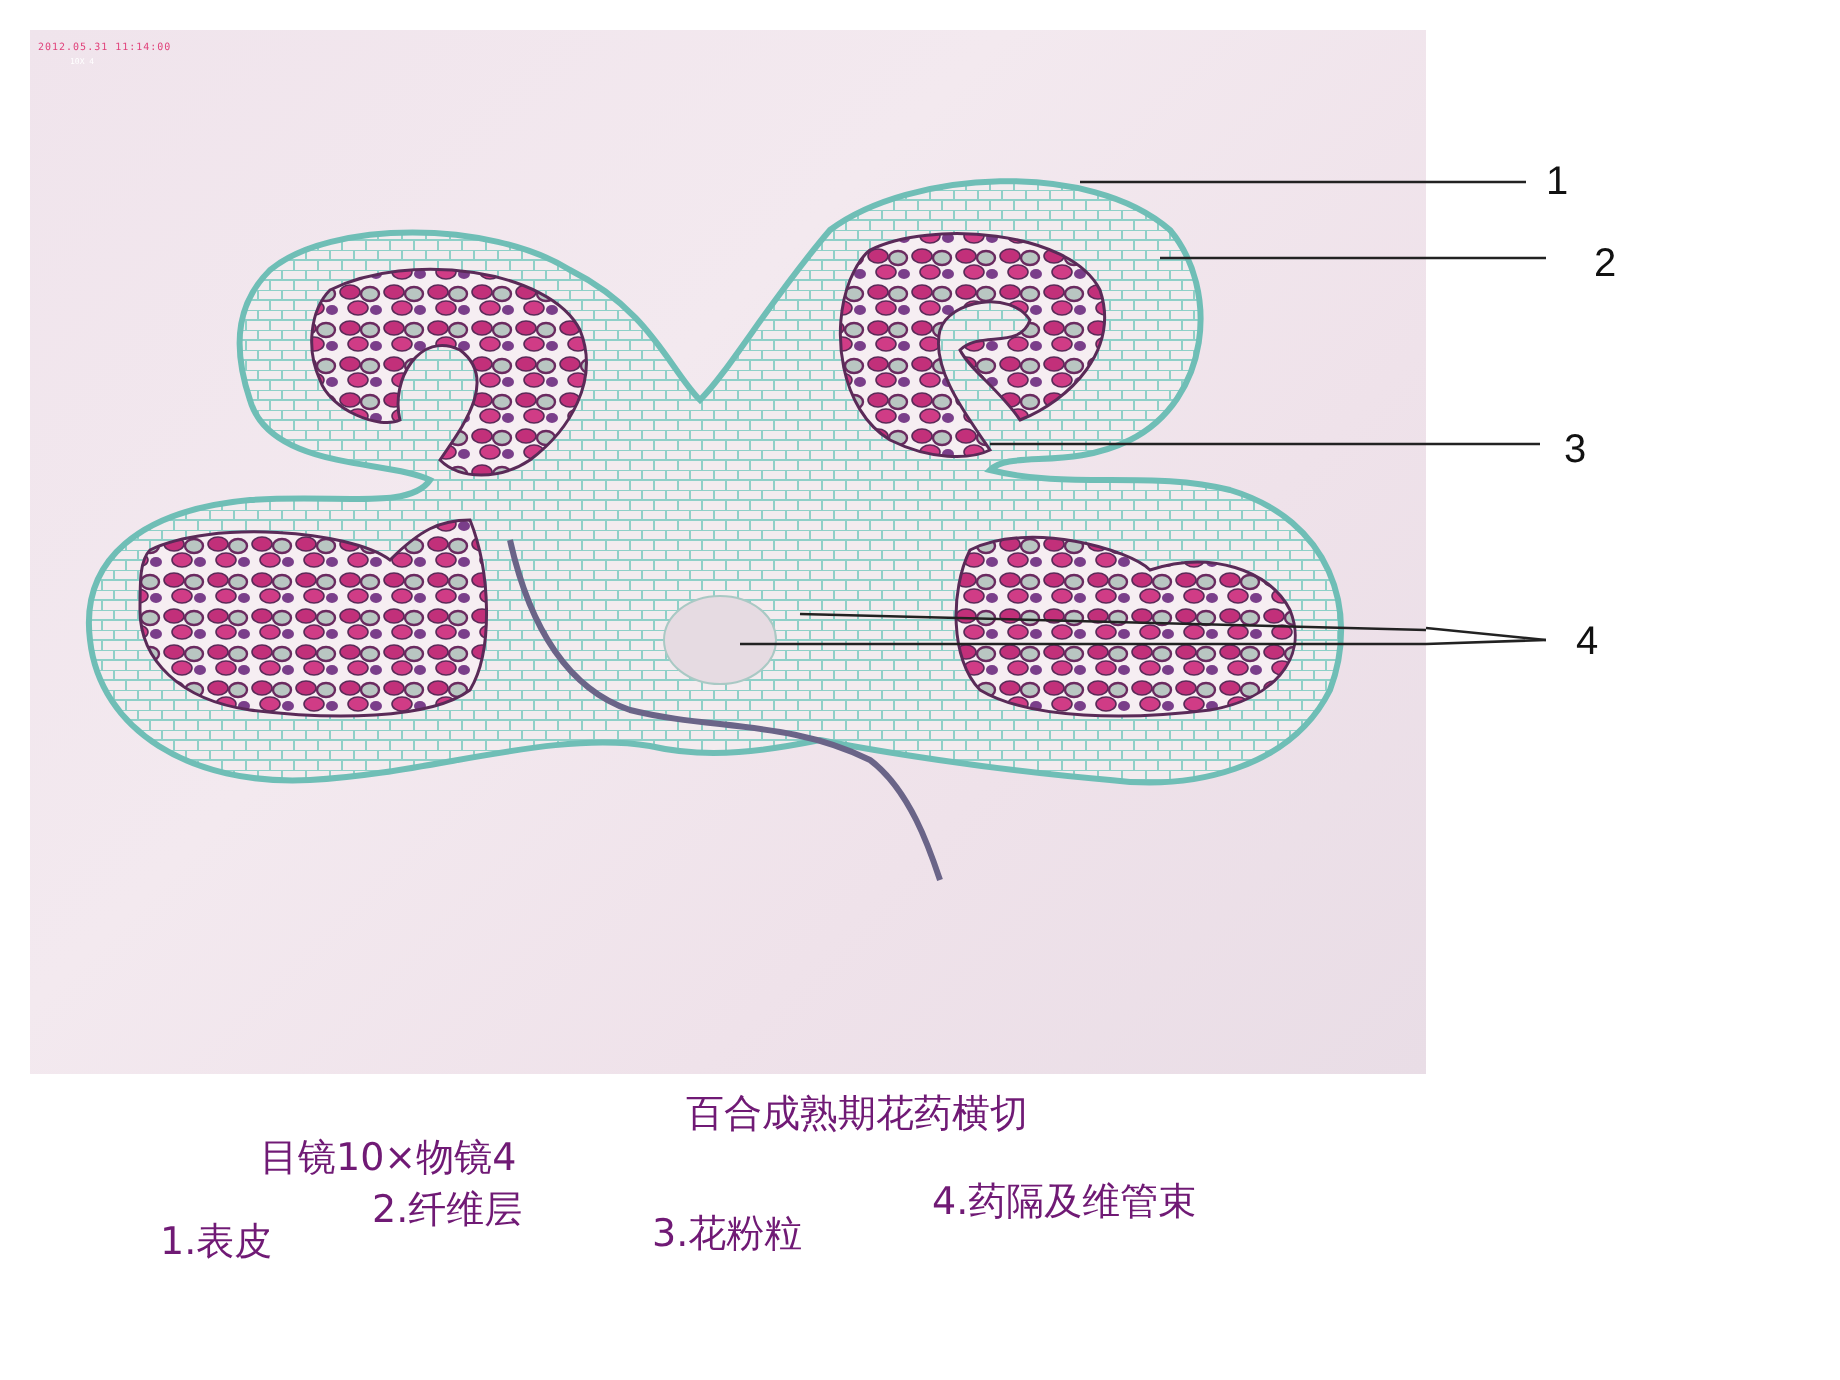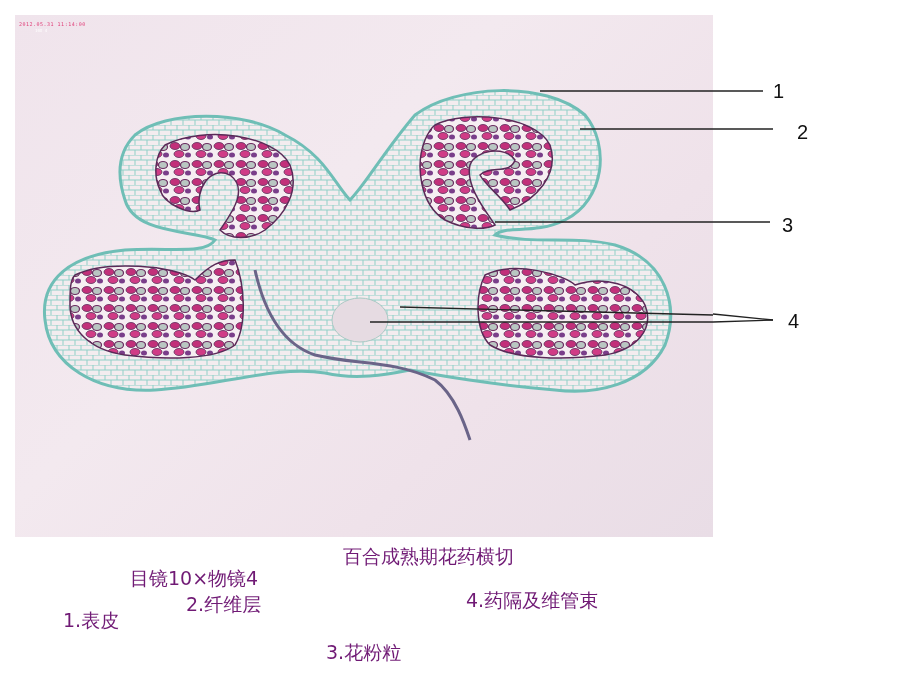--- a/index.html
+++ b/index.html
@@ -60,16 +60,16 @@
 </svg>
 
 <div class="label-num" style="left:773px;top:80px">1</div>
 <div class="label-num" style="left:797px;top:121px">2</div>
 <div class="label-num" style="left:782px;top:214px">3</div>
 <div class="label-num" style="left:788px;top:310px">4</div>
 
 <div class="caption" style="left:130px;top:566px">目镜10×物镜4</div>
 <div class="caption" style="left:343px;top:544px">百合成熟期花药横切</div>
 
-<div class="caption" style="left:63px;top:608px"><span>1.</span><span>表皮</span></div>
+<div class="caption" style="left:80px;top:608px"><span>1.</span><span>表皮</span></div>
 <div class="caption" style="left:186px;top:592px"><span>2.</span><span>纤维层</span></div>
-<div class="caption" style="left:326px;top:640px"><span>3.</span><span>花粉粒</span></div>
+<div class="caption" style="left:326px;top:604px"><span>3.</span><span>花粉粒</span></div>
 <div class="caption" style="left:466px;top:588px"><span>4.</span><span>药隔及维管束</span></div>
 
 </body></html>

